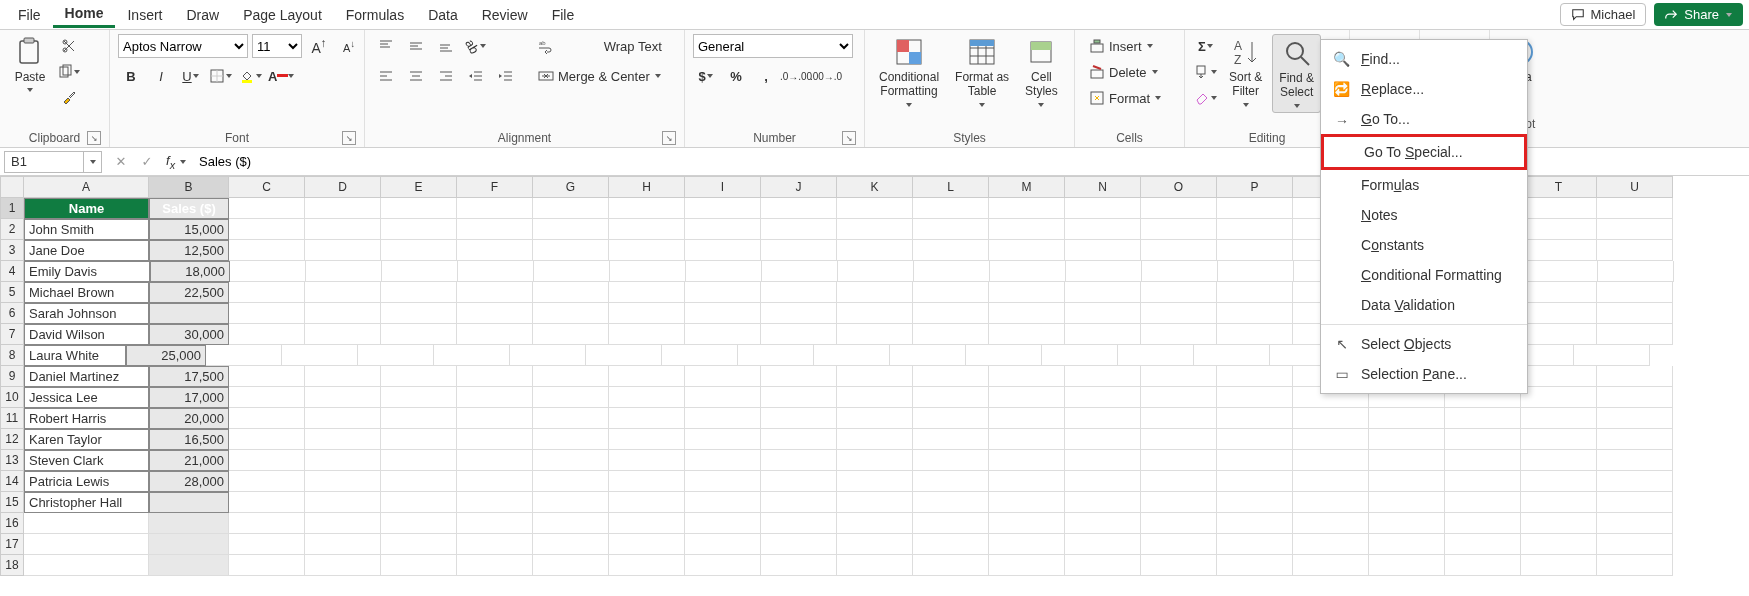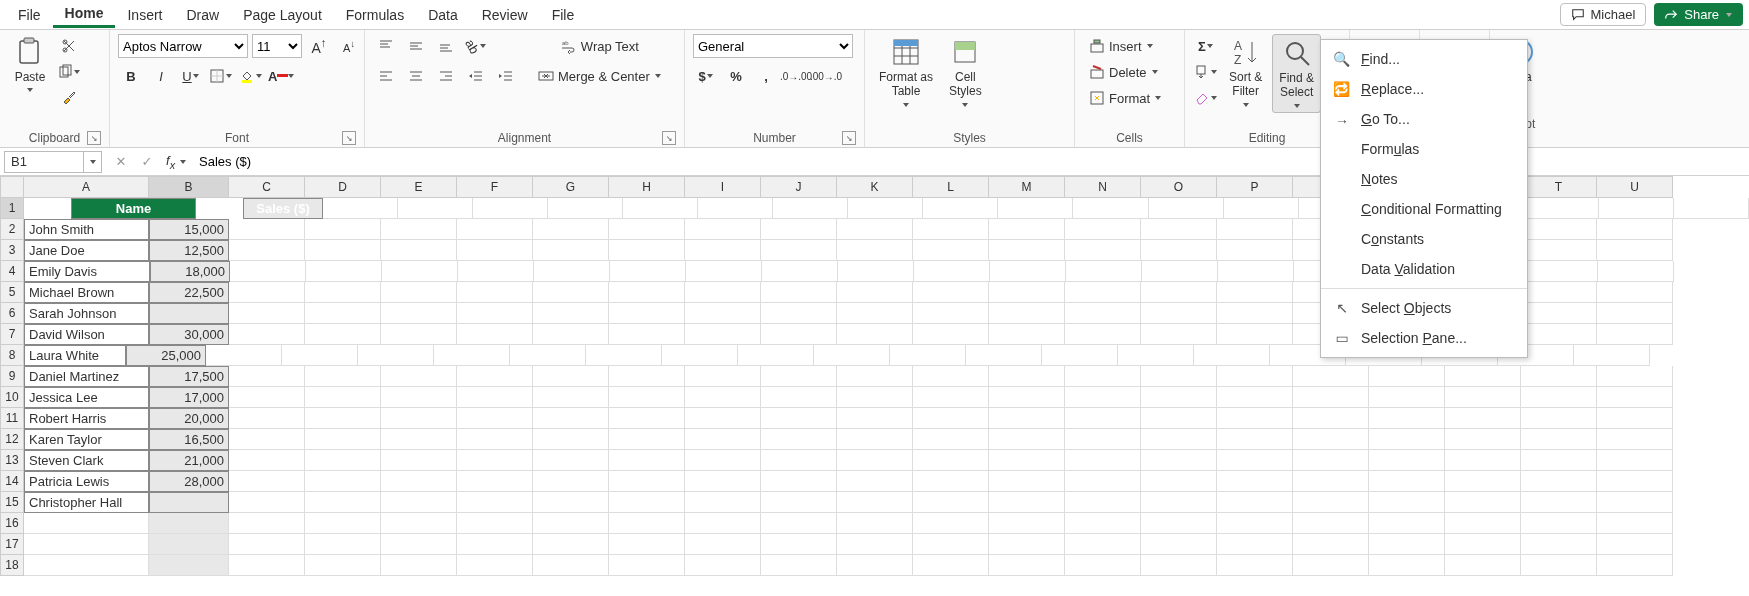--- a/index.html
+++ b/index.html
@@ -109,21 +109,21 @@
     text-align: center;
     line-height: 1.2;
   }
   .big-btn svg, .big-btn .icon-box { width: 32px; height: 32px; }
   .big-btn.active { background: #e6e6e6; border:1px solid #bbb; border-radius:3px; }
   .icon-btn {
     width: 26px; height: 24px;
     display: flex; align-items: center; justify-content: center;
     cursor: pointer; border-radius:3px;
   }
-  .icon-btn.wide { width: auto; padding: 0 6px; gap:4px; }
+  .icon-btn.wide { width: auto; padding: 0 6px; gap:4px;justify-content:space-between; }
   .icon-btn svg { width: 16px; height: 16px; }
   .dd-arrow {
     width:8px;height:8px;
     display:inline-flex;align-items:center;justify-content:center;
   }
   .dd-arrow::after {
     content:""; border-left:3px solid transparent;border-right:3px solid transparent;border-top:4px solid #555;
   }
   select.font-name, select.font-size, select.num-format {
     border:1px solid #bbb; font-size:13px; height:24px; background:#fff;
@@ -159,21 +159,21 @@
   .colhdrs { display:flex; height:22px; }
   .colhdr { border:1px solid #ccc; border-left:none; background:#f0f0f0; font-size:12px; text-align:center; height:22px; display:flex;align-items:center;justify-content:center; }
   .colhdr.sel { background:#d6d6d6; }
   .cells { position:relative; }
   .cellrow { display:flex; height:21px; }
   .cell { border-right:1px solid #ddd; border-bottom:1px solid #ddd; height:21px; font-size:13px; padding:0 4px; display:flex;align-items:center; overflow:hidden; white-space:nowrap; }
   .colA { width:125px; }
   .colB { width:80px; }
   .colOther { width:76px; }
   .data-cell { border:1px solid #888; flex-shrink:0; }
-  .header-cell { background:#107c41; color:#fff; font-weight:bold; justify-content:center;margin-left:47px; }
+  .header-cell { background:#107c41; color:#fff; font-weight:bold; justify-content:center; }
   .num { justify-content:flex-end; }
   .sel-col { background:#e8e8e8; }
 
   
   .dropdown {
     position:absolute;
     top: 9px;
     left:1320px;
     width:208px;
     background:#fff;
@@ -428,20 +428,29 @@
       </div>
     </div>
     <div class="group-label"><span>Number</span><div class="launcher">↘</div></div>
   </div>
 
   <div class="group" style="width:210px">
     <div class="group-body">
       <div class="big-btn">
         <svg viewBox="0 0 32 32">
             <rect x="4" y="4" width="24" height="24" fill="none" stroke="#555"></rect>
+            <rect x="4" y="4" width="12" height="12" fill="#e06060"></rect>
+            <rect x="16" y="16" width="12" height="12" fill="#60a0e0"></rect>
+          </svg>
+        <span class="ribbon-text" title="Conditional Formatting">Conditional<br>Formatting</span>
+          <span class="dd-arrow"></span>
+      </div>
+      <div class="big-btn">
+        <svg viewBox="0 0 32 32">
+            <rect x="4" y="4" width="24" height="24" fill="none" stroke="#555"></rect>
             <line x1="4" y1="12" x2="28" y2="12" stroke="#555"></line>
             <line x1="4" y1="20" x2="28" y2="20" stroke="#555"></line>
             <line x1="12" y1="4" x2="12" y2="28" stroke="#555"></line>
             <line x1="20" y1="4" x2="20" y2="28" stroke="#555"></line>
             <rect x="4" y="4" width="24" height="6" fill="#5b9bd5"></rect>
           </svg>
         <span class="ribbon-text" title="Format as Table">Format as<br>Table</span>
           <span class="dd-arrow"></span>
       </div>
       <div class="big-btn">
@@ -577,35 +586,39 @@
         <span><u class="ak">F</u>ind...</span>
       </div>
     <div class="item">
         <span class="mi">🔁</span>
         <span><u class="ak">R</u>eplace...</span>
       </div>
     <div class="item">
         <span class="mi">→</span>
         <span><u class="ak">G</u>o To...</span>
       </div>
+    <div class="item highlight">
+        <span class="mi"></span>
+        <span>Go To <u class="ak">S</u>pecial...</span>
+      </div>
     <div class="item">
         <span class="mi"></span>
         <span>Form<u class="ak">u</u>las</span>
       </div>
     <div class="item">
         <span class="mi"></span>
         <span><u class="ak">N</u>otes</span>
       </div>
     <div class="item">
         <span class="mi"></span>
-        <span><u class="ak">C</u>onditional Formatting</span>
+        <span>C<u class="ak">o</u>nstants</span>
       </div>
     <div class="item">
         <span class="mi"></span>
-        <span>C<u class="ak">o</u>nstants</span>
+        <span><u class="ak">C</u>onditional Formatting</span>
       </div>
     <div class="item">
         <span class="mi"></span>
         <span>Data <u class="ak">V</u>alidation</span>
       </div>
     <hr>
     <div class="item">
         <span class="mi">↖</span>
         <span>Select <u class="ak">O</u>bjects</span>
       </div>

